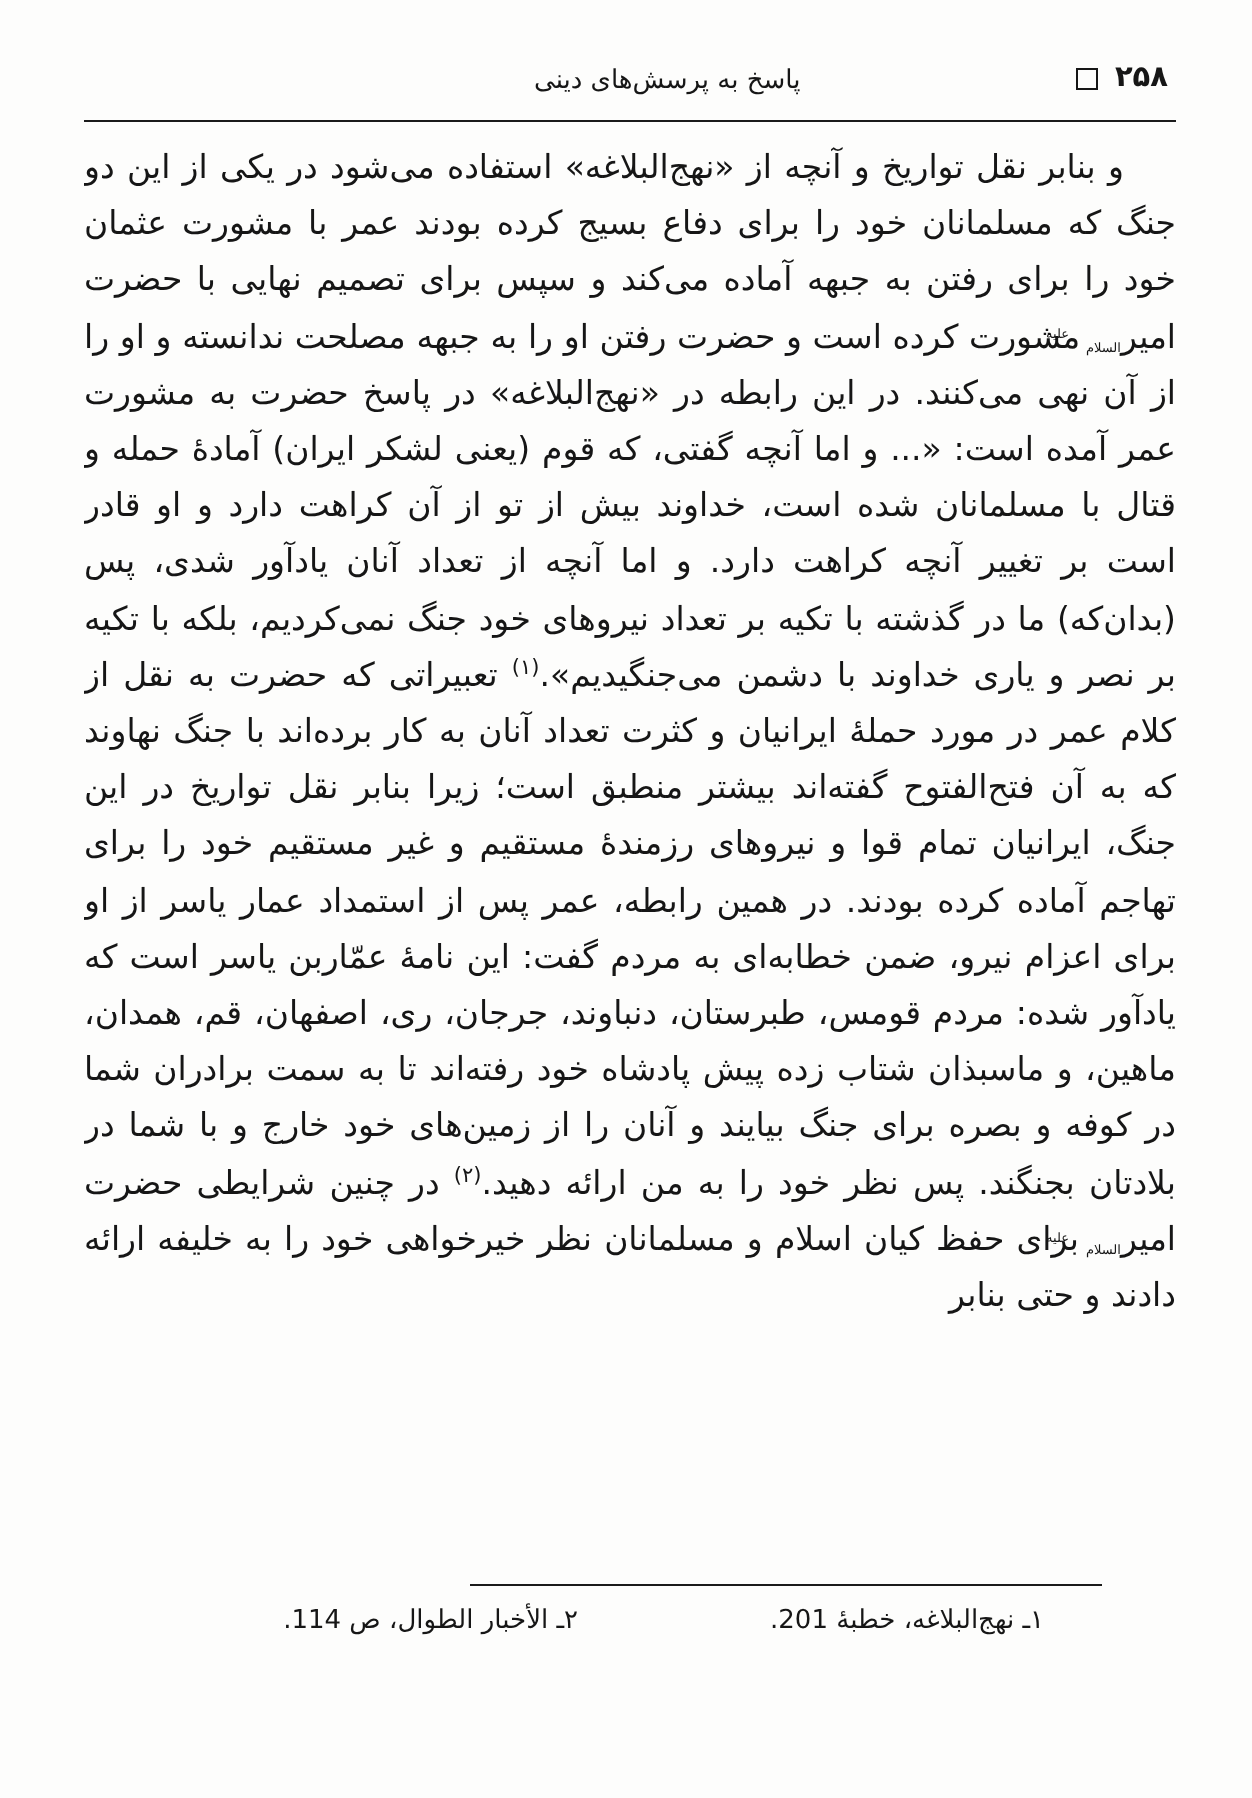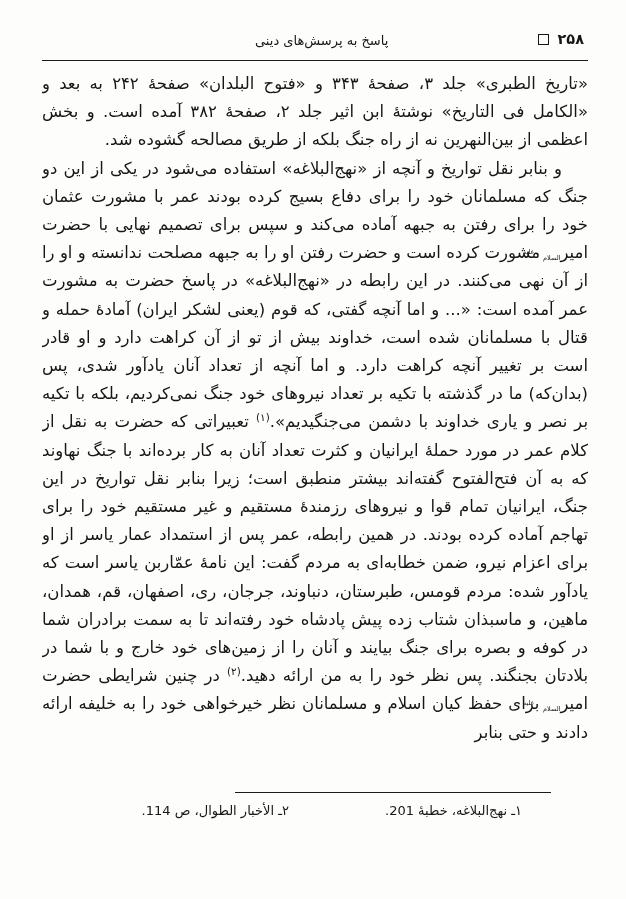--- a/index.html
+++ b/index.html
@@ -16,21 +16,21 @@
   .header { position:absolute; top:30px; left:42px; right:38px; height:24px; direction:rtl; }
   .page-num-group {
     position:absolute; right:4px; top:1px;
     display:flex; align-items:center; gap:8px;
     direction:rtl; font-size:14.5px; font-weight:bold; letter-spacing:.5px;
   }
   .square-bullet {
     width:9px; height:9px; border:1.7px solid #161616;
     display:inline-block; background:transparent;
   }
-  .running-title { position:absolute; left:213px; top:3px; font-size:13px; }
+  .running-title { position:absolute; left:225px; top:3px; font-size:13px; }
   .header-rule { position:absolute; top:60px; left:42px; right:38px; height:1.2px; background:#1b1b1b; }
   
   .body-text {
     position:absolute; top:70px; left:42px; right:38px; bottom:112px;
     direction:rtl; text-align:justify;
     font-size:16.5px; line-height:28.2px;
     overflow:hidden;
   }
   .body-text p { margin:0; padding:0; }
   .body-text p.indent { text-indent:26px; }
@@ -59,21 +59,20 @@
     <div class="page-num-group">
       <span>۲۵۸</span>
       <span class="square-bullet"></span>
     </div>
     <div class="running-title">پاسخ به پرسش‌های دینی</div>
   </div>
 
   <div class="header-rule"></div>
 
   <main class="body-text" id="bodyText">
-      <p><span>«تاریخ الطبری» جلد ۳، صفحهٔ ۳۴۳ و «فتوح البلدان» صفحهٔ ۲۴۲ به بعد و «الکامل فی التاریخ» نوشتهٔ ابن اثیر جلد ۲، صفحهٔ ۳۸۲ آمده است. و بخش اعظمی از بین‌النهرین نه از راه جنگ بلکه از طریق مصالحه گشوده شد.</span></p>
       <p class="indent"><span>و بنابر نقل تواریخ و آنچه از «نهج‌البلاغه» استفاده می‌شود در یکی از این دو جنگ که مسلمانان خود را برای دفاع بسیج کرده بودند عمر با مشورت عثمان خود را برای رفتن به جبهه آماده می‌کند و سپس برای تصمیم نهایی با حضرت امیر</span><span class="honorific">علیه السلام</span><span> مشورت کرده است و حضرت رفتن او را به جبهه مصلحت ندانسته و او را از آن نهی می‌کنند. در این رابطه در «نهج‌البلاغه» در پاسخ حضرت به مشورت عمر آمده است: «... و اما آنچه گفتی، که قوم (یعنی لشکر ایران) آمادهٔ حمله و قتال با مسلمانان شده است، خداوند بیش از تو از آن کراهت دارد و او قادر است بر تغییر آنچه کراهت دارد. و اما آنچه از تعداد آنان یادآور شدی، پس (بدان‌که) ما در گذشته با تکیه بر تعداد نیروهای خود جنگ نمی‌کردیم، بلکه با تکیه بر نصر و یاری خداوند با دشمن می‌جنگیدیم».</span><sup class="fnref">(۱)</sup><span> تعبیراتی که حضرت به نقل از کلام عمر در مورد حملهٔ ایرانیان و کثرت تعداد آنان به کار برده‌اند با جنگ نهاوند که به آن فتح‌الفتوح گفته‌اند بیشتر منطبق است؛ زیرا بنابر نقل تواریخ در این جنگ، ایرانیان تمام قوا و نیروهای رزمندهٔ مستقیم و غیر مستقیم خود را برای تهاجم آماده کرده بودند. در همین رابطه، عمر پس از استمداد عمار یاسر از او برای اعزام نیرو، ضمن خطابه‌ای به مردم گفت: این نامهٔ عمّاربن یاسر است که یادآور شده: مردم قومس، طبرستان، دنباوند، جرجان، ری، اصفهان، قم، همدان، ماهین، و ماسبذان شتاب زده پیش پادشاه خود رفته‌اند تا به سمت برادران شما در کوفه و بصره برای جنگ بیایند و آنان را از زمین‌های خود خارج و با شما در بلادتان بجنگند. پس نظر خود را به من ارائه دهید.</span><sup class="fnref">(۲)</sup><span> در چنین شرایطی حضرت امیر</span><span class="honorific">علیه السلام</span><span> برای حفظ کیان اسلام و مسلمانان نظر خیرخواهی خود را به خلیفه ارائه دادند و حتی بنابر</span></p>
     </main>
 
   <div class="footnote-rule"></div>
 
   <div class="footnotes">
     <span>۱ـ نهج‌البلاغه، خطبهٔ 201.</span>
     <span>۲ـ الأخبار الطوال، ص 114.</span>
   </div>
 

